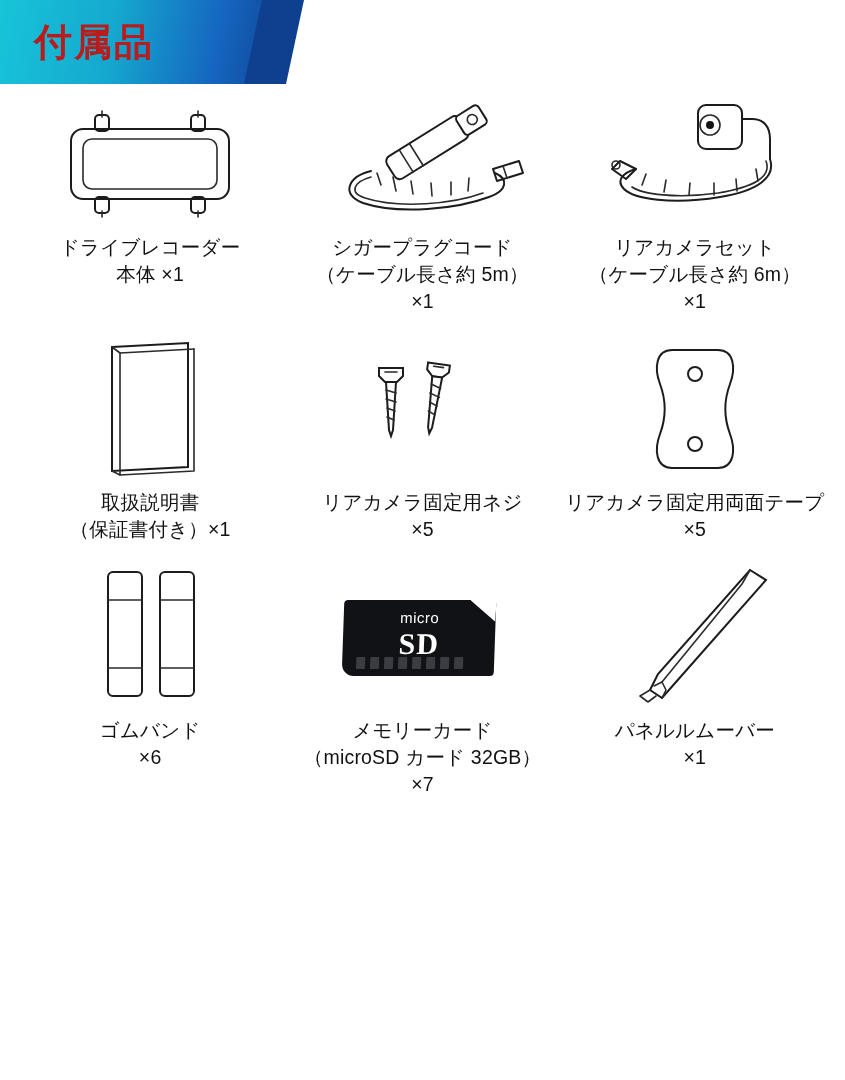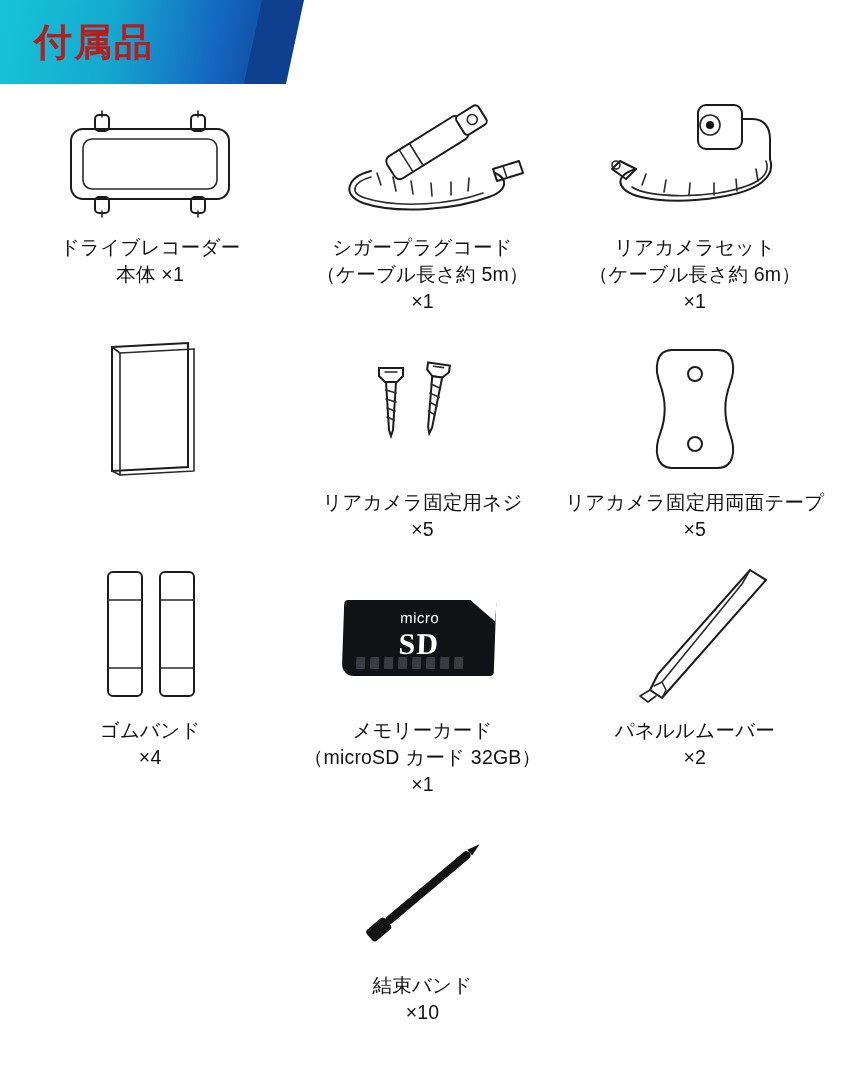--- a/index.html
+++ b/index.html
@@ -224,20 +224,22 @@
 
     <div class="cell">
       <div class="art tall">
         <svg width="160" height="160" viewBox="0 0 160 160">
           <path class="fill-w" d="M42 18 L118 14 L118 138 L42 142 Z"></path>
           <path class="ln-thin" d="M42 18 L50 24 L50 146 L42 142"></path>
           <path class="ln-thin" d="M50 24 L124 20"></path>
           <path class="ln-thin" d="M124 20 L124 142 L50 146"></path>
         </svg>
       </div>
+      <div class="caption">取扱説明書
+（保証書付き）×1</div>
     </div>
 
     <div class="cell">
       <div class="art tall">
         <svg width="150" height="150" viewBox="0 0 150 150">
           <g transform="translate(44,34)">
             <path class="fill-w" d="M-12 0 L12 0 L12 8 L6 14 L-6 14 L-12 8 Z"></path>
             <path class="ln-thin" d="M-6 4 L6 4"></path>
             <path class="fill-w" d="M-5 14 L5 14 L2 62 L0 68 L-2 62 Z"></path>
             <path class="ln-thin" d="M-5 22 L5 25 M-5 31 L5 34 M-4 40 L4 43 M-4 49 L3 52"></path>
@@ -272,21 +274,21 @@
     <div class="cell">
       <div class="art tall">
         <svg width="160" height="150" viewBox="0 0 160 150">
           <rect class="fill-w" x="38" y="10" width="34" height="124" rx="5"></rect>
           <path class="ln-thin" d="M38 38 L72 38 M38 106 L72 106"></path>
           <rect class="fill-w" x="90" y="10" width="34" height="124" rx="5"></rect>
           <path class="ln-thin" d="M90 38 L124 38 M90 106 L124 106"></path>
         </svg>
       </div>
       <div class="caption">ゴムバンド
-×4</div>
+×6</div>
     </div>
 
     <div class="cell">
       <div class="art tall">
         <div class="sd-wrap">
           <div class="sd-card">
             <div class="sd-notch"></div>
             <div class="sd-text">micro</div>
             <div class="sd-logo">SD</div>
             <div class="sd-fingers">
@@ -297,53 +299,40 @@
                 <i></i>
                 <i></i>
                 <i></i>
                 <i></i>
             </div>
           </div>
         </div>
       </div>
       <div class="caption">メモリーカード
 （microSD カード 32GB）
-×1</div>
+×7</div>
     </div>
 
     <div class="cell">
       <div class="art tall">
         <svg width="170" height="150" viewBox="0 0 170 150">
           <path class="fill-w" d="M140 8 L156 18 L66 120 L52 136 L40 128 L48 112 Z"></path>
           <path class="ln-thin" d="M140 8 L132 22 L52 120"></path>
           <path class="ln-thin" d="M44 124 L52 120 L56 128 L52 136"></path>
           <path class="ln-thin" d="M40 128 L30 134 L38 140 L46 134"></path>
         </svg>
       </div>
       <div class="caption">パネルルムーバー
-×2</div>
+×1</div>
     </div>
   </div>
 
   <div class="row">
 
     <div class="cell empty">
       <div class="art"></div>
       <div class="caption"></div>
     </div>
 
 
-    <div class="cell">
-      <div class="art tall">
-        <svg class="tie-wrap" width="210" height="130" viewBox="0 0 210 130">
-          <g transform="rotate(-40 105 65)">
-            <rect x="30" y="58" width="26" height="16" rx="4" fill="#141414"></rect>
-            <rect x="54" y="61" width="118" height="9" rx="4.5" fill="#141414"></rect>
-            <path d="M172 61.5 L186 65.5 L172 69.5 Z" fill="#141414"></path>
-          </g>
-        </svg>
-      </div>
-      <div class="caption">結束バンド
-×10</div>
-    </div>
   </div>
 
 </div>
 
 </body></html>

